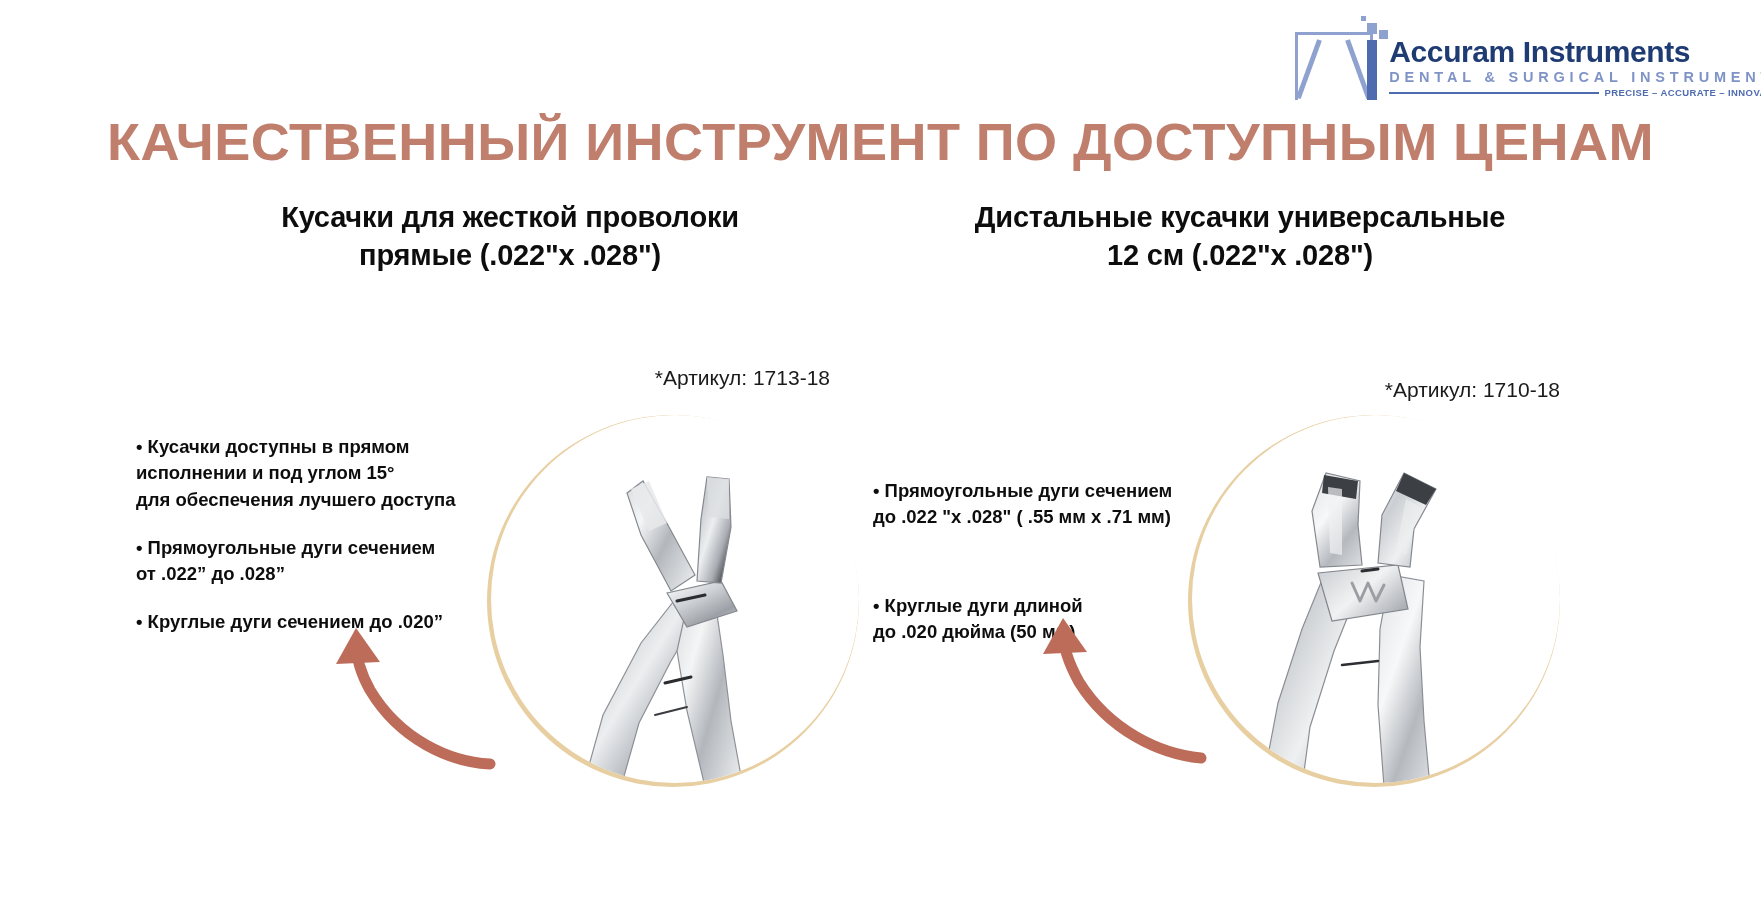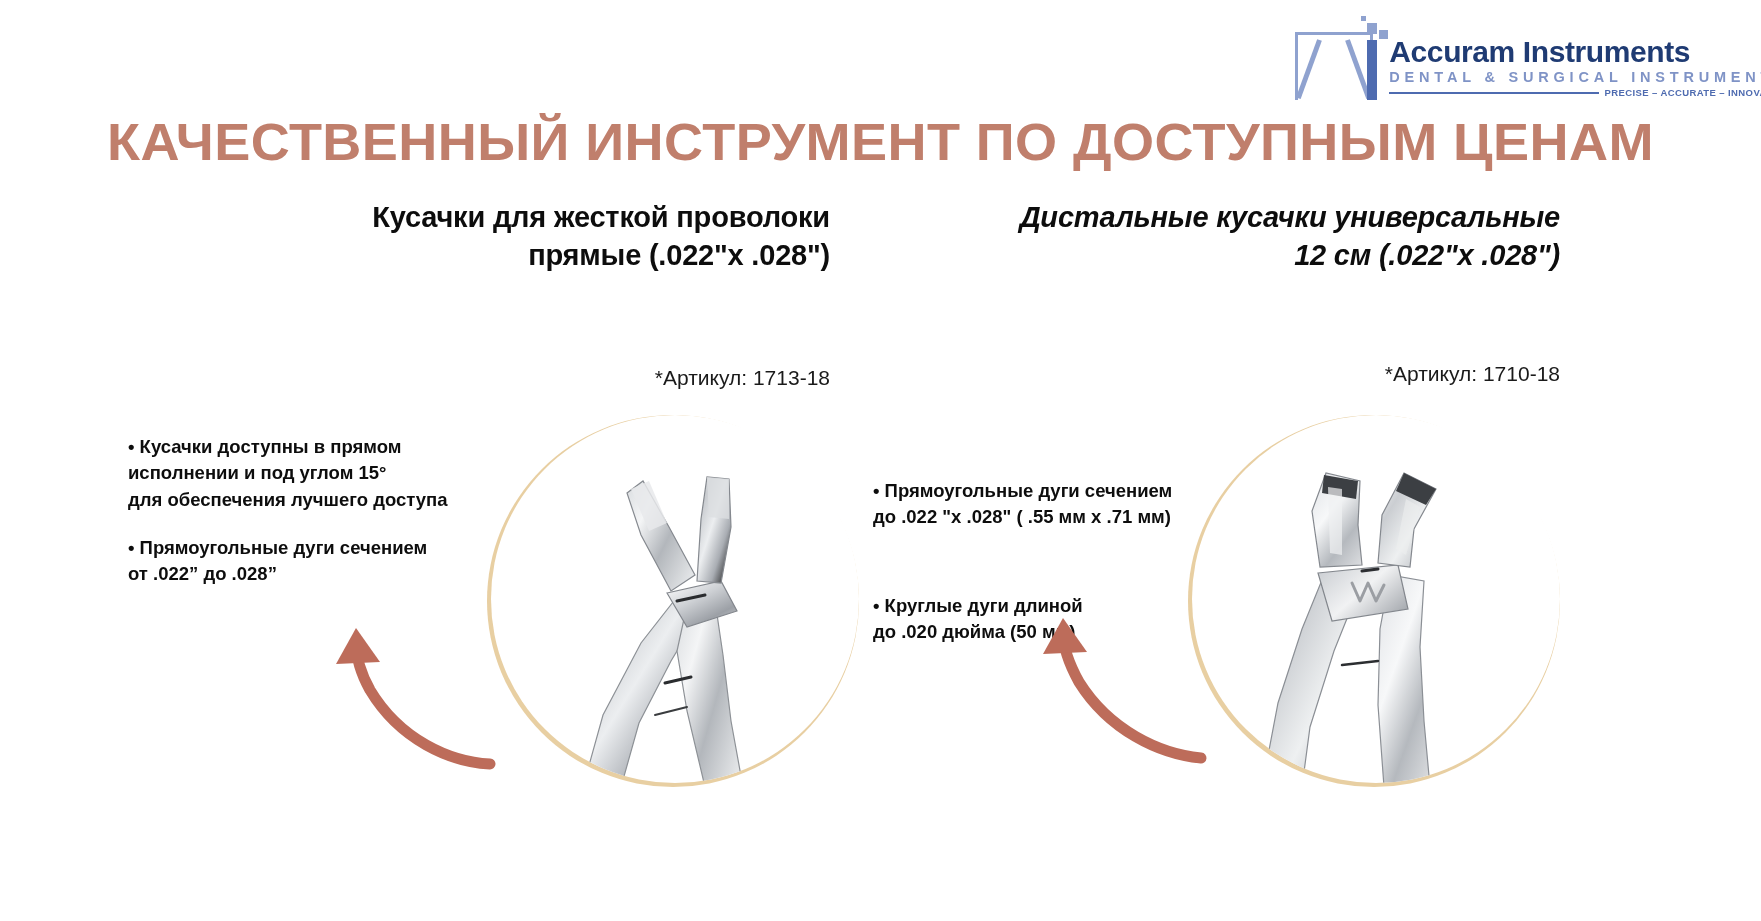--- a/index.html
+++ b/index.html
@@ -149,36 +149,36 @@
     white-space: nowrap;
     transform: scaleX(1.04);
   }
 
   
   .col-title {
     position: absolute;
     font-size: 29px;
     font-weight: bold;
     color: #0d0d0d;
-    text-align: right;
+    text-align: center;
     line-height: 1.32;
     letter-spacing: -0.2px;
   }
   .col-title.left  { top: 198px; left: 190px;  width: 640px; }
   .col-title.right { top: 198px; left: 920px;  width: 640px; }
 
   
   .sku {
     position: absolute;
     font-size: 21px;
     color: #1a1a1a;
     text-align: right;
   }
   .sku.left  { top: 366px; left: 190px; width: 640px; }
-  .sku.right { top: 362px; left: 920px; width: 640px; }
+  .sku.right { top: 378px; left: 920px; width: 640px; }
 
   
   .photo-ring {
     position: absolute;
     border-radius: 50%;
     background: #e8cfa2;
     overflow: hidden;
   }
   .photo-inner {
     position: absolute;
@@ -193,21 +193,21 @@
   .photo-svg { position: absolute; left: 0; top: 0; }
 
   
   .bullets {
     position: absolute;
     font-size: 18.5px;
     font-weight: bold;
     color: #0d0d0d;
     line-height: 1.42;
   }
-  .bullets.left  { top: 434px; left: 128px; width: 330px; }
+  .bullets.left  { top: 434px; left: 136px; width: 330px; }
   .bullets.right { top: 478px; left: 873px; width: 330px; }
   .bullets p { margin: 0 0 22px 0; white-space: pre-line; }
   .bullets p:last-child { margin-bottom: 0; }
 
   
   .arrow { position: absolute; }
   .arrow-left  { left: 330px;  top: 612px; }
   .arrow-right { left: 1035px; top: 600px; }
 </style>
 </head>
@@ -282,28 +282,29 @@
     <path d="M164 300 L196 292" stroke="#3a3c3f" stroke-width="2" fill="none" stroke-linecap="round"></path>
   </svg>
 </div>
 
 <div class="bullets left">
   <p style="white-space: pre-line;">• Кусачки доступны в прямом
 исполнении и под углом 15°
 для обеспечения лучшего доступа</p>
   <p style="white-space: pre-line;">• Прямоугольные дуги сечением
 от .022” до .028”</p>
+  <p style="white-space: pre-line;">• Круглые дуги сечением до .020”</p>
 </div>
 
 <svg class="arrow arrow-left" width="170" height="160" viewBox="0 0 170 160">
   <path d="M160 152 C120 150 70 128 40 78 C30 60 26 44 26 30" stroke="#bd6c5a" stroke-width="11" fill="none" stroke-linecap="round"></path>
   <path d="M6 52 L26 16 L50 50 Z" fill="#bd6c5a"></path>
 </svg>
 
-<div class="col-title right" style="white-space: pre-line; font-style: italic;">Дистальные кусачки универсальные
+<div class="col-title right" style="white-space: pre-line;">Дистальные кусачки универсальные
 12 см (.022"х .028")</div>
 <div class="sku right">*Артикул: 1710-18</div>
 
 <div class="photo-ring ring-right"></div>
 <div class="photo-inner inner-right">
   <svg class="photo-svg" width="368" height="368" viewBox="0 0 368 368">
     <defs>
       <linearGradient id="steelD" x1="0" y1="0" x2="1" y2="1">
         <stop offset="0%" stop-color="#f6f7f8"></stop>
         <stop offset="30%" stop-color="#cbced2"></stop>

